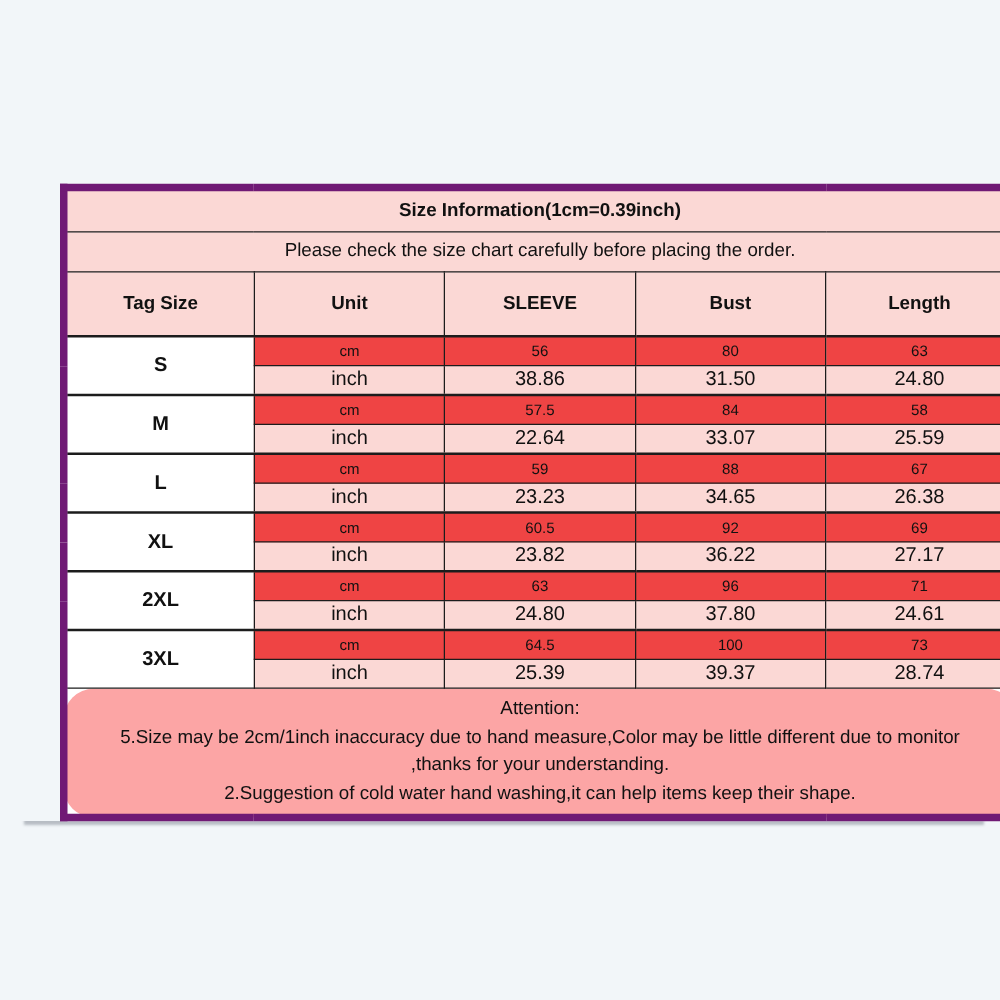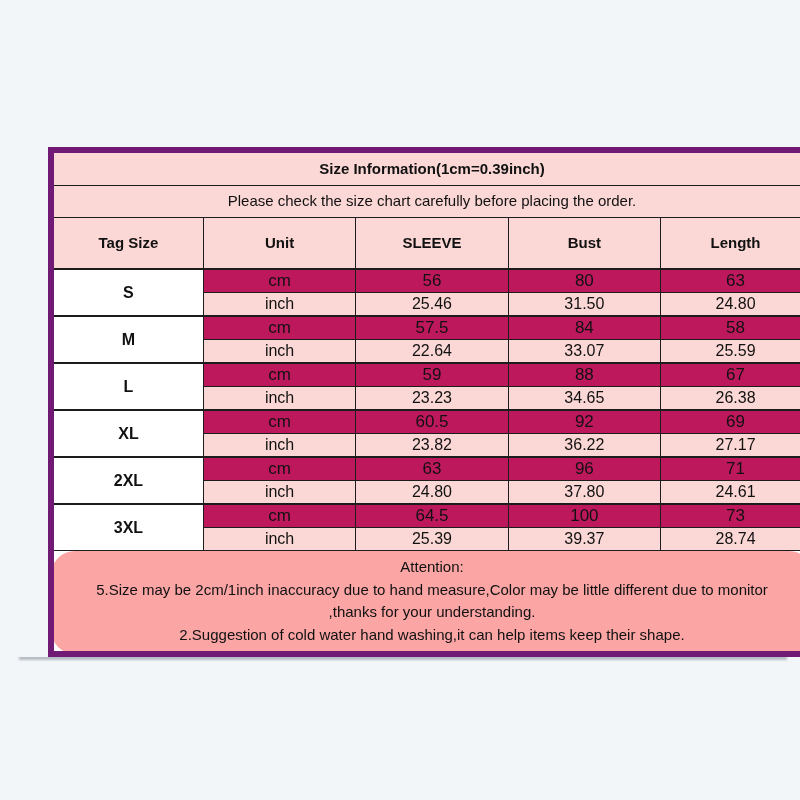--- a/index.html
+++ b/index.html
@@ -52,23 +52,23 @@
     border-bottom: 2px solid #1c1c1c;
   }
   tr.header-row th {
     background: #fbd8d5;
     font-weight: bold;
     font-size: 15px;
     height: 50px;
     border-bottom: 2px solid #1c1c1c;
   }
   tr.cm-row td {
-    background: #be185d;
+    background: #ef4444;
     height: 22px;
-    font-size: 17px;
+    font-size: 12px;
   }
   tr.inch-row td {
     background: #fbd8d5;
     height: 22px;
     font-size: 16px;
   }
   tr.cm-row td.size-label {
     background: #ffffff;
     font-weight: bold;
     font-size: 16px;
@@ -113,21 +113,21 @@
 
       <tr class="cm-row group-top">
         <td class="size-label" rowspan="2">S</td>
         <td>cm</td>
         <td>56</td>
         <td>80</td>
         <td>63</td>
       </tr>
       <tr class="inch-row">
         <td>inch</td>
-        <td>25.46</td>
+        <td>38.86</td>
         <td>31.50</td>
         <td>24.80</td>
       </tr>
 
       <tr class="cm-row group-top">
         <td class="size-label" rowspan="2">M</td>
         <td>cm</td>
         <td>57.5</td>
         <td>84</td>
         <td>58</td>

